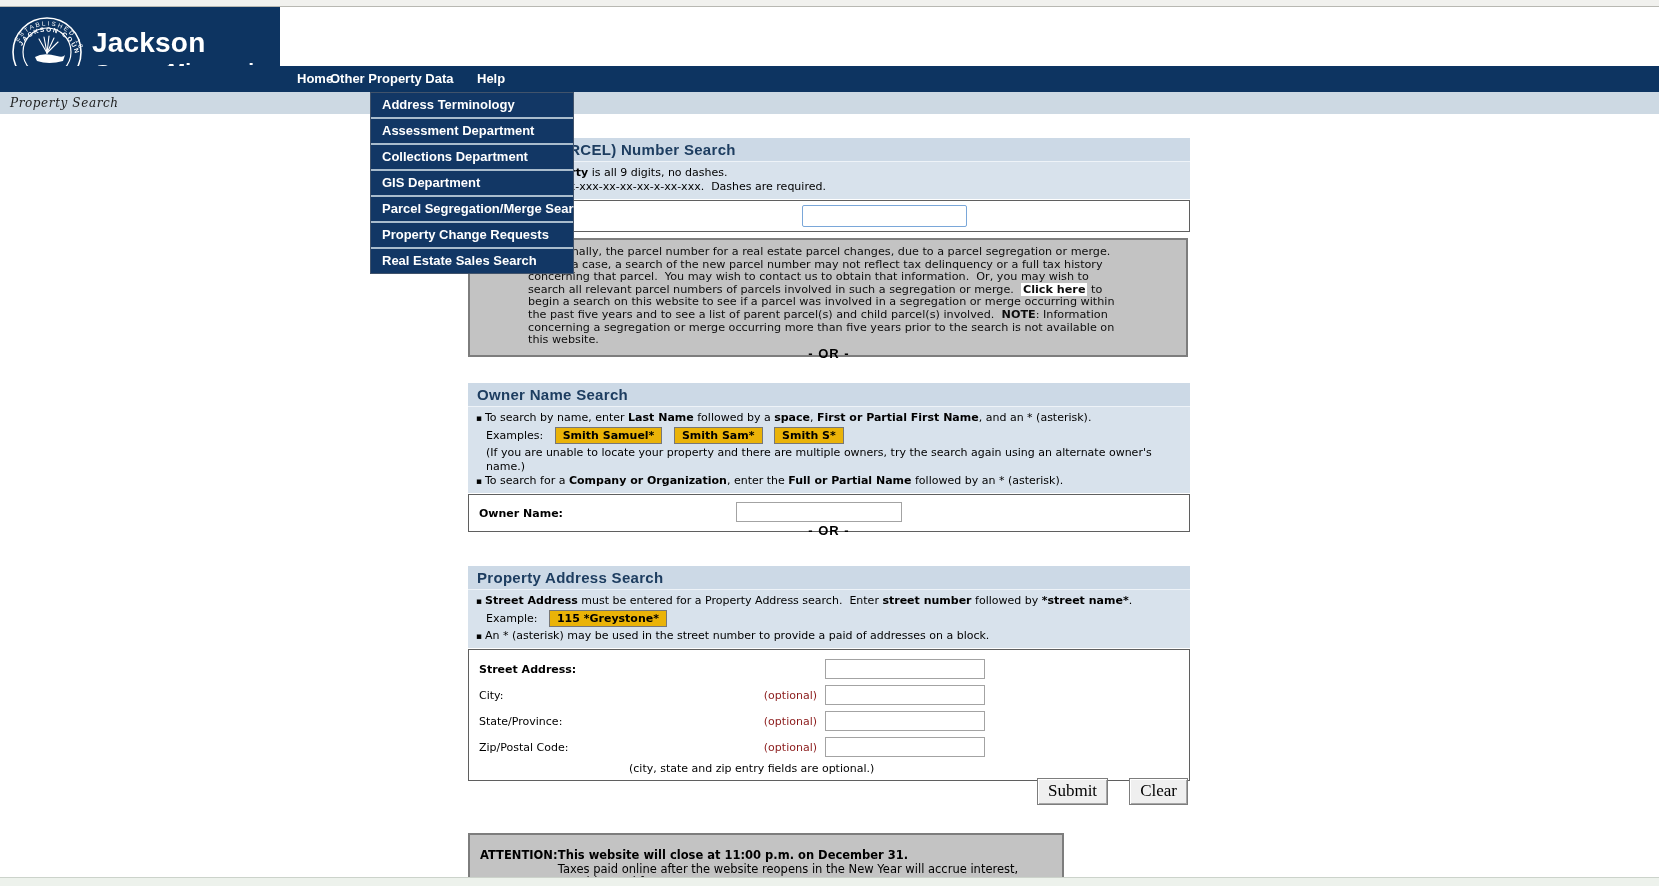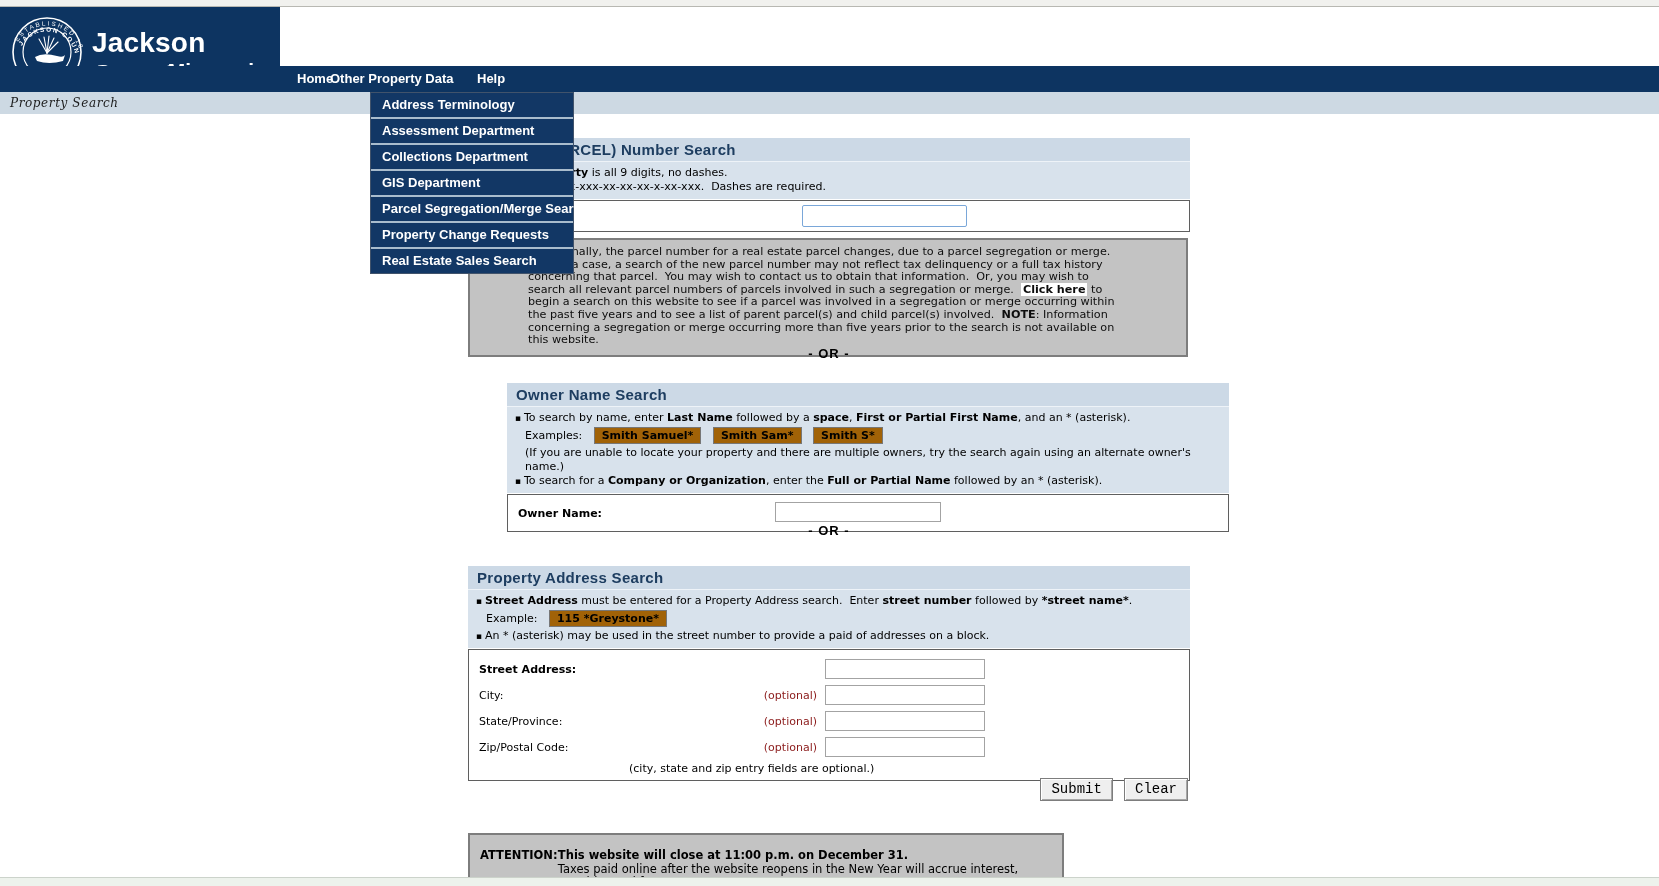--- a/index.html
+++ b/index.html
@@ -35,21 +35,21 @@
   .menu-item:last-child{margin-bottom:0;}
 
   
   .section{position:absolute;left:468px;width:722px;}
   .sec-header{height:24px;line-height:24px;background:#ccd9e6;border-bottom:1px solid #eef3f8;
               color:#1d3d60;font-family:"Liberation Sans",sans-serif;font-size:15px;font-weight:bold;
               letter-spacing:.3px;padding-left:9px;box-sizing:border-box;}
   .sec-info{background:#d8e2ec;font-size:11px;line-height:14px;padding:4px 8px 5px 8px;}
   .sec-info .b{font-weight:bold;}
   .bullet::before{content:"▪ ";font-size:9px;}
-  .chip{display:inline-block;background:#a16207;border:1px solid #777;font-weight:bold;font-size:11px;
+  .chip{display:inline-block;background:#eab308;border:1px solid #777;font-weight:bold;font-size:11px;
         padding:1px 7px;margin-left:8px;line-height:13px;}
   .examples-row{margin:2px 0 2px 10px;}
   .hint-line{margin-left:10px;}
   .field-row{position:relative;background:#fff;border:1px solid #5f5f5f;margin-top:1px;}
   .field-label{position:absolute;left:10px;top:50%;transform:translateY(-50%);font-size:11px;font-weight:bold;}
   .ui-input{position:absolute;height:20px;border:1px solid #a3a3a3;background:#fff;font-size:12px;padding:0 3px;box-sizing:border-box;}
   .b{font-weight:bold;}
   .hl{background:#ffffff;padding:0 2px;cursor:pointer;}
 
   
@@ -59,39 +59,39 @@
 
   
   #note-box{position:absolute;left:468px;top:238px;width:720px;box-sizing:border-box;background:#c3c3c3;
             border:2px solid #7d7d7d;padding:6px 64px 8px 58px;font-size:11.2px;line-height:12.6px;color:#0d0d0d;}
 
   .or-divider{position:absolute;left:468px;width:722px;text-align:center;font-family:"Liberation Sans",sans-serif;
               font-size:13px;font-weight:bold;letter-spacing:1px;}
   #or1{top:346px;} #or2{top:523px;}
 
   
-  #owner-section{top:383px;margin-left:39px;}
+  #owner-section{top:383px;}
   #owner-row{height:36px;}
   #owner-input{left:267px;top:7px;width:166px;}
 
   
   #address-section{top:566px;}
   #address-box{background:#fff;border:1px solid #5f5f5f;margin-top:1px;padding:7px 0 5px 0;}
   .addr-row{display:flex;align-items:center;height:24px;margin-bottom:2px;}
   .addr-label{width:220px;padding-left:10px;font-size:11px;}
   .addr-row:first-child .addr-label{font-weight:bold;}
   .addr-optional{width:118px;text-align:right;padding-right:8px;color:#8b1a1a;font-size:11px;}
   .addr-input{width:160px;height:20px;border:1px solid #a3a3a3;background:#fff;font-size:12px;box-sizing:border-box;}
   #address-note{margin-left:160px;font-size:11px;margin-top:3px;}
 
   
   #buttons-row{position:absolute;left:468px;top:778px;width:720px;text-align:right;}
-  .push-button{display:inline-block;min-width:46px;padding:2px 10px 3px 10px;margin-left:6px;text-align:center;
+  .push-button{display:inline-block;min-width:46px;padding:2px 10px 3px 10px;margin-left:16px;text-align:center;
                background:#efefef;border:1px solid #7d7d7d;box-shadow:inset 1px 1px 0 #fff,inset -1px -1px 0 #a6a6a6;
-               font-size:14px;font-family:Liberation Mono, monospace;cursor:pointer;}
+               font-size:17px;font-family:Liberation Serif, serif;cursor:pointer;}
 
   
   #attention-box{position:absolute;left:468px;top:833px;width:596px;box-sizing:border-box;background:#c3c3c3;
                  border:2px solid #7d7d7d;padding:14px 8px 5px 10px;display:flex;font-size:11.5px;line-height:13.5px;}
   #attention-label{width:90px;font-weight:bold;}
   #attention-line1{font-weight:bold;}
 
   #bottom-strip{position:absolute;left:0;top:877px;width:1659px;height:9px;background:#edf2ec;border-top:1px solid #ccd3cb;}
 </style>
 </head>

